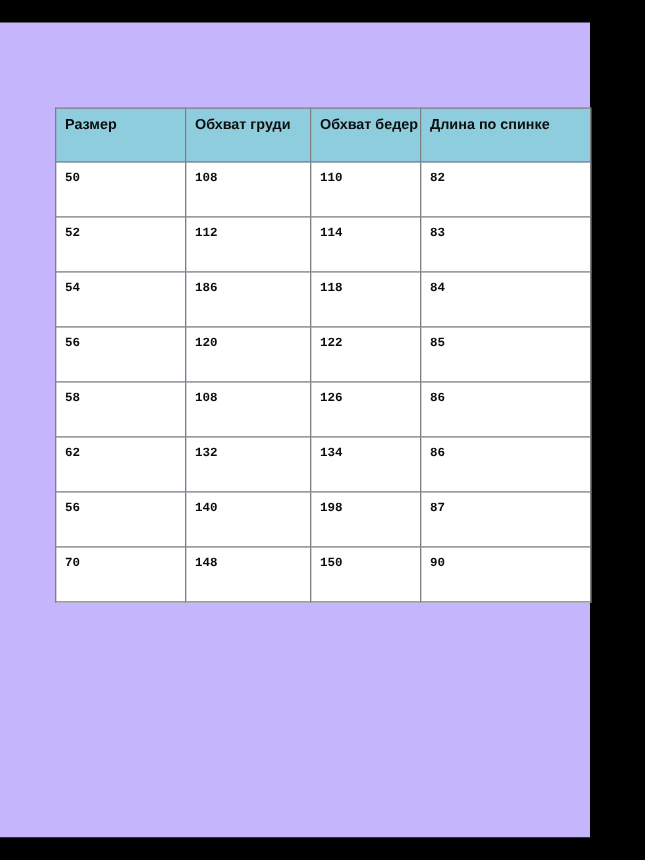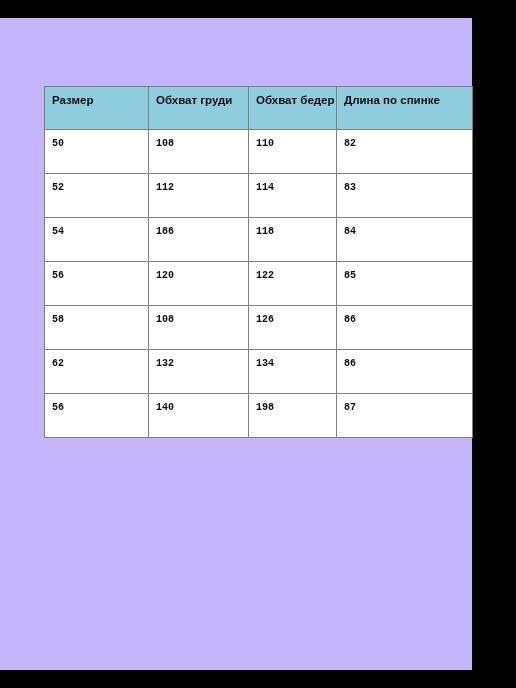--- a/index.html
+++ b/index.html
@@ -134,20 +134,26 @@
           <td>132</td>
           <td>134</td>
           <td>86</td>
         </tr>
         <tr>
           <td>56</td>
           <td>140</td>
           <td>198</td>
           <td>87</td>
         </tr>
+        <tr>
+          <td>70</td>
+          <td>148</td>
+          <td>150</td>
+          <td>90</td>
+        </tr>
       </tbody>
     </table>
 
   </div>
 
   <div class="letterbox bot"></div>
 
 </div>
 
 </body></html>

